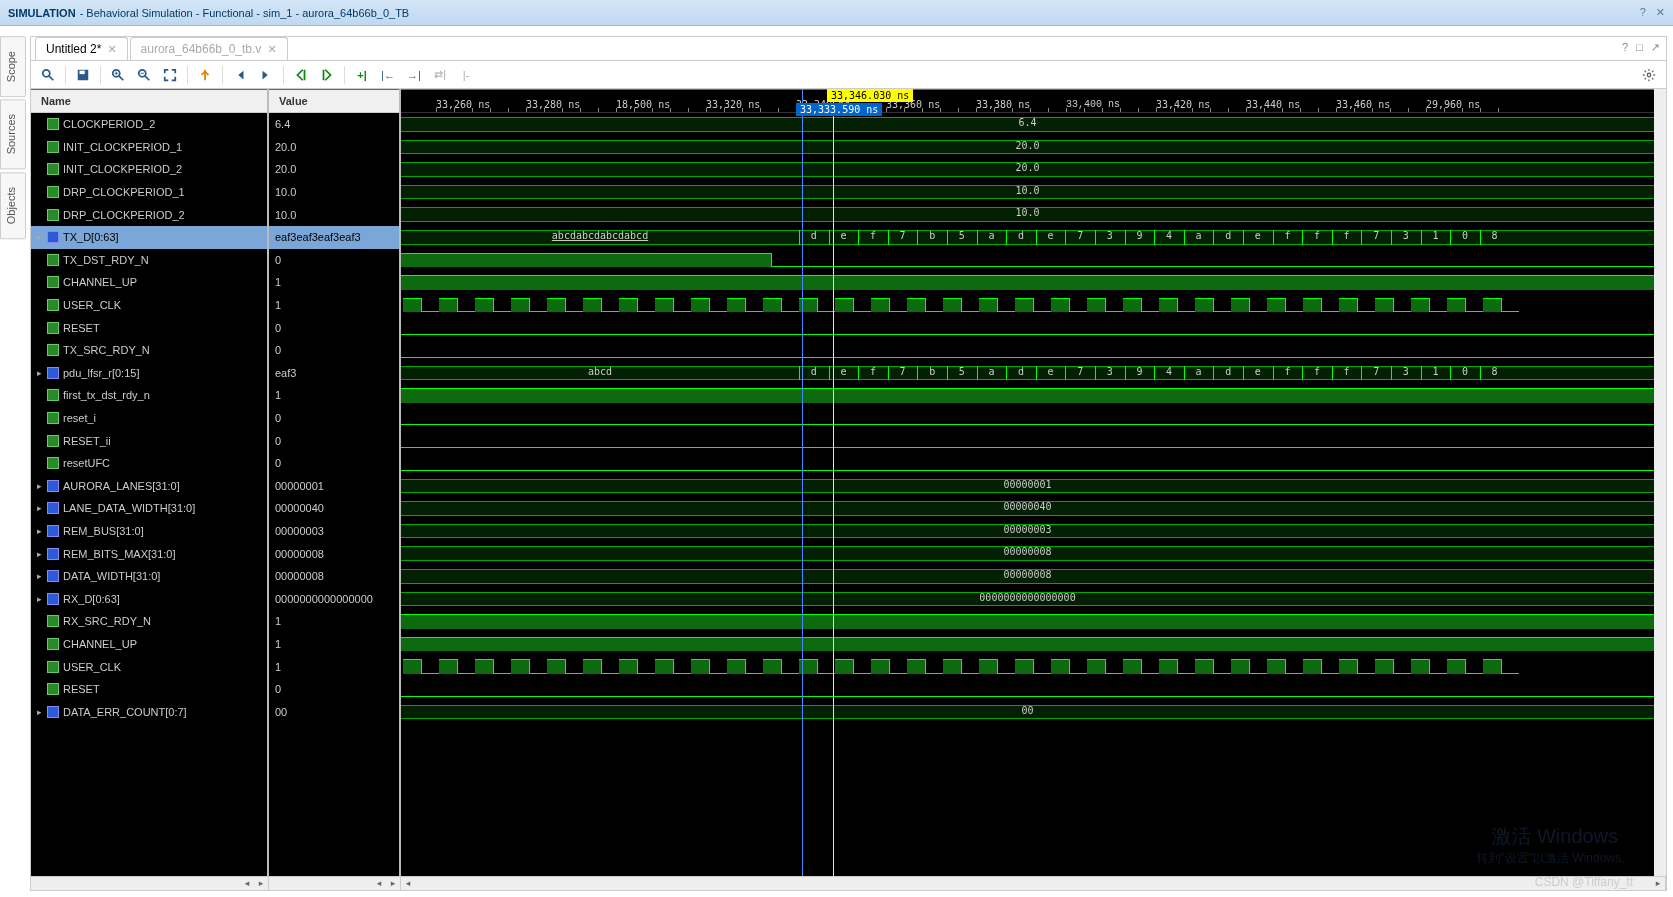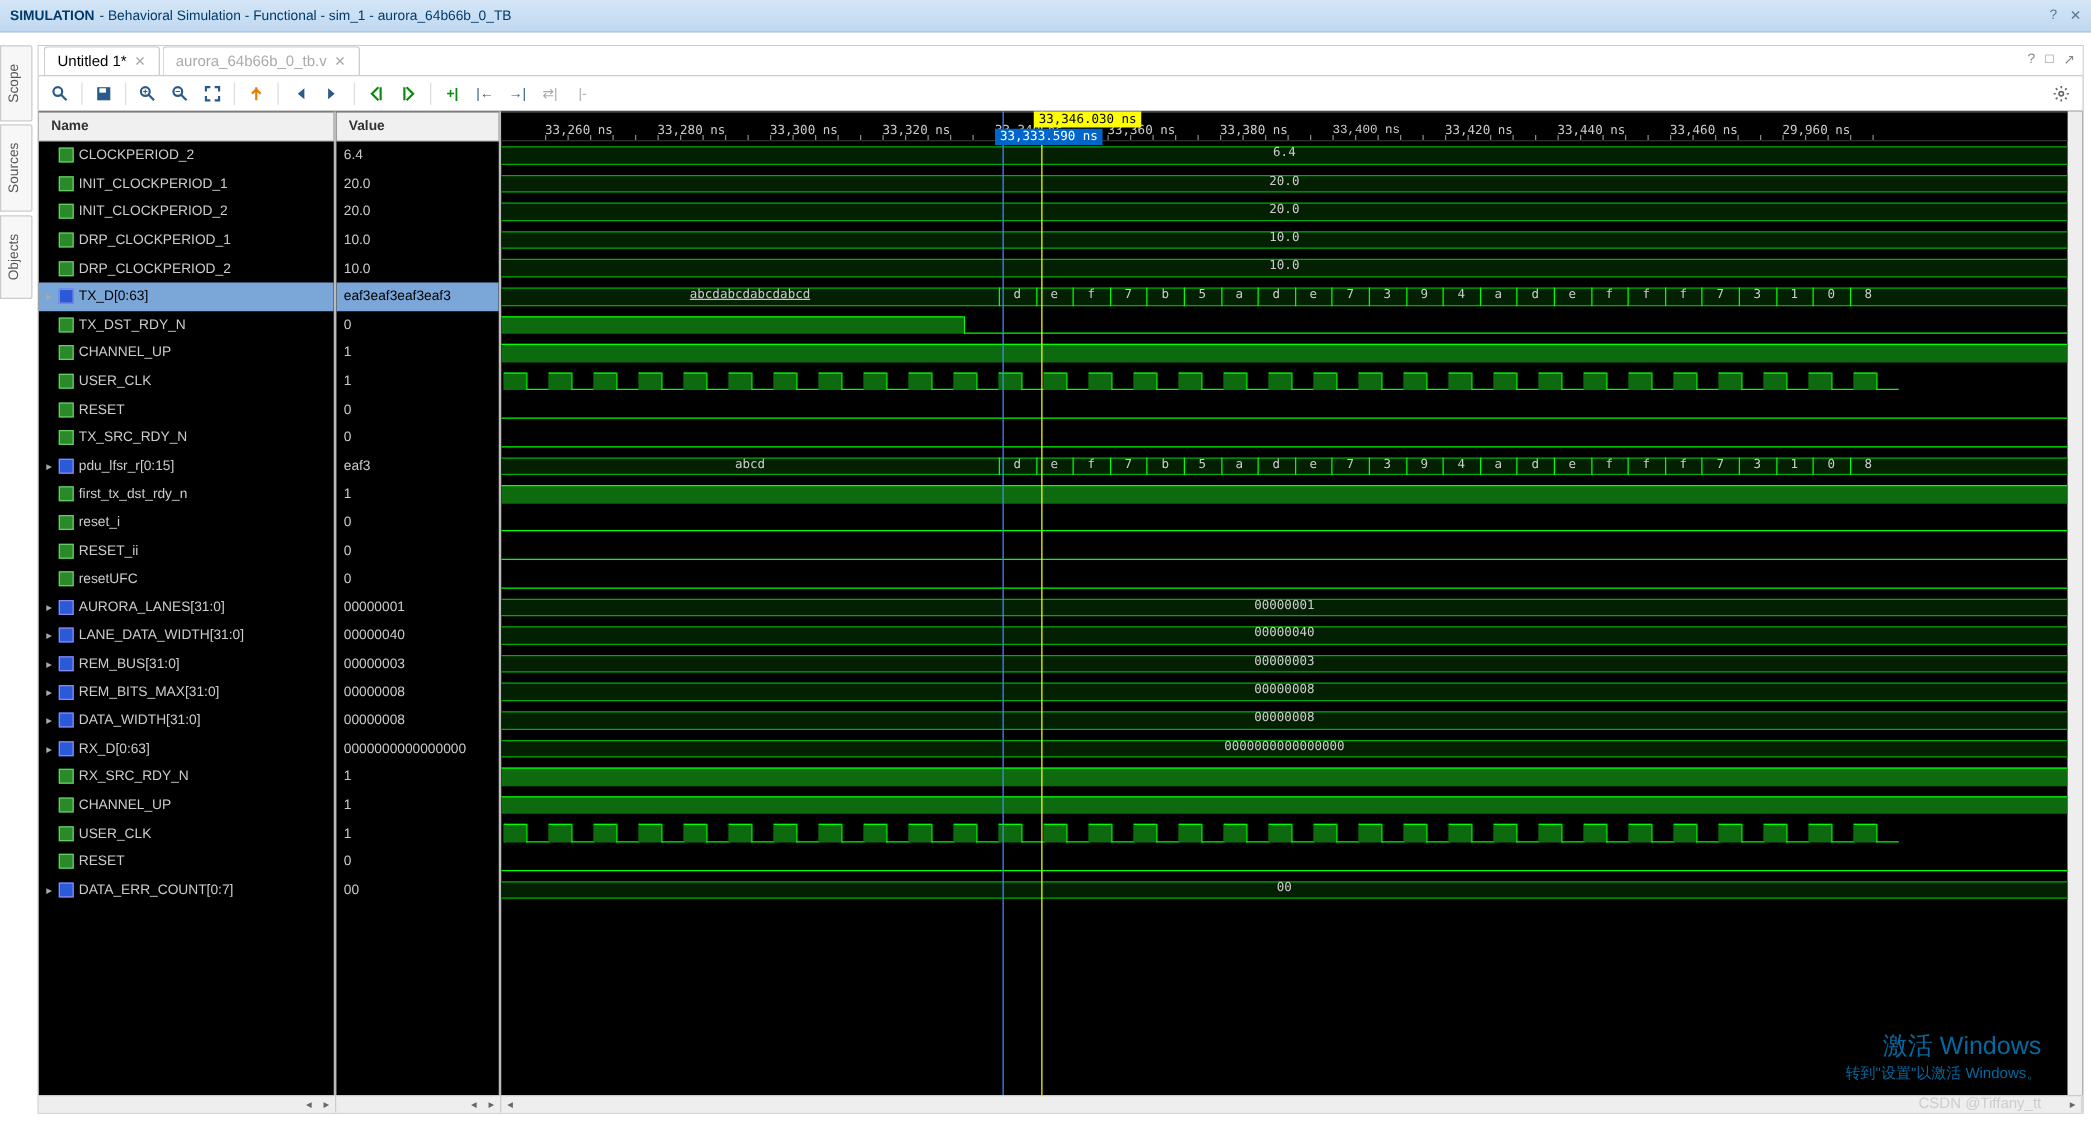--- a/index.html
+++ b/index.html
@@ -46,21 +46,21 @@
   .wband { position:absolute; top:4px; bottom:4px; left:0; right:0; border-top:1px solid #0a0; border-bottom:1px solid #0a0; background:#032003;}
   .wbandfill { position:absolute; top:4px; bottom:4px; background:#0e6a0e;}
   .wtext { position:absolute; color:#ccc; font-family:monospace; font-size:10px; top:4px; white-space:nowrap;}
   .whigh { position:absolute; top:4px; height:1px; background:#0f0;}
   .wlow { position:absolute; bottom:4px; height:1px; background:#0f0;}
   .wvert { position:absolute; top:4px; bottom:4px; width:1px; background:#0f0;}
   .bottom-scroll { position:absolute; left:0; right:0; bottom:0; height:14px; background:#eee; border-top:1px solid #ccc; display:flex;}
   .bottom-scroll .seg { border-right:1px solid #ccc; height:100%; position:relative;}
   .bottom-scroll .arrows{position:absolute;display:flex;gap:0;}
   .bottom-scroll .arr{width:14px;height:12px;display:flex;align-items:center;justify-content:center;color:#666;font-size:9px;}
-  .watermark { position:fixed; right:40px; bottom:30px; color:#0369a1; font-size:20px; z-index:100; pointer-events:none; text-align:right;}
+  .watermark { position:fixed; right:40px; bottom:30px; color:#0f172a; font-size:20px; z-index:100; pointer-events:none; text-align:center;}
   .watermark .sub{font-size:12px;}
   .csdn { position:fixed; right:40px; bottom:8px; color:#ccc; font-size:12px; z-index:100;}
   .bus-seg{position:absolute;top:4px;bottom:4px;}
   .bus-seg .edge{position:absolute;top:0;bottom:0;width:1px;background:#0f0;}
   .bus-seg .lbl{position:absolute;left:50%;top:0;transform:translateX(-50%);color:#ccc;font-family:monospace;font-size:10px;}
 </style>
 </head>
 <body>
 
 <div class="titlebar">
@@ -76,21 +76,21 @@
 
 <div class="side-tabs">
   <div class="side-tab">Scope</div>
   <div class="side-tab">Sources</div>
   <div class="side-tab">Objects</div>
 </div>
 
 <div class="main">
   <div class="filetabs">
     <div class="filetab">
-      <span>Untitled 1*</span>
+      <span>Untitled 2*</span>
       <span class="x">✕</span>
     </div>
     <div class="filetab inactive">
       <span>aurora_64b66b_0_tb.v</span>
       <span class="x">✕</span>
     </div>
     <div class="rightctl">
       <span>?</span>
       <span>□</span>
       <span>↗</span>
@@ -356,21 +356,21 @@
           <div class="timetick" style="left: 53px;"></div>
           <div class="timetick" style="left: 71px;"></div>
           <div class="timetick" style="left: 89px;"></div>
           <div class="timetick" style="left: 107px;"></div>
           <div class="timelabel" style="left: 125px;">33,280 ns</div>
           <div class="timetick" style="left: 125px;"></div>
           <div class="timetick" style="left: 143px;"></div>
           <div class="timetick" style="left: 161px;"></div>
           <div class="timetick" style="left: 179px;"></div>
           <div class="timetick" style="left: 197px;"></div>
-          <div class="timelabel" style="left: 215px;">33,300 ns</div>
+          <div class="timelabel" style="left: 215px;">18,500 ns</div>
           <div class="timetick" style="left: 215px;"></div>
           <div class="timetick" style="left: 233px;"></div>
           <div class="timetick" style="left: 251px;"></div>
           <div class="timetick" style="left: 269px;"></div>
           <div class="timetick" style="left: 287px;"></div>
           <div class="timelabel" style="left: 305px;">33,320 ns</div>
           <div class="timetick" style="left: 305px;"></div>
           <div class="timetick" style="left: 323px;"></div>
           <div class="timetick" style="left: 341px;"></div>
           <div class="timetick" style="left: 359px;"></div>

